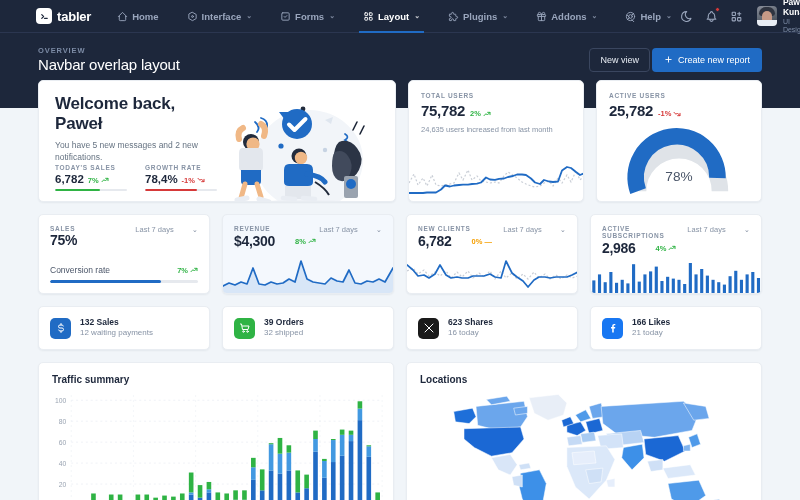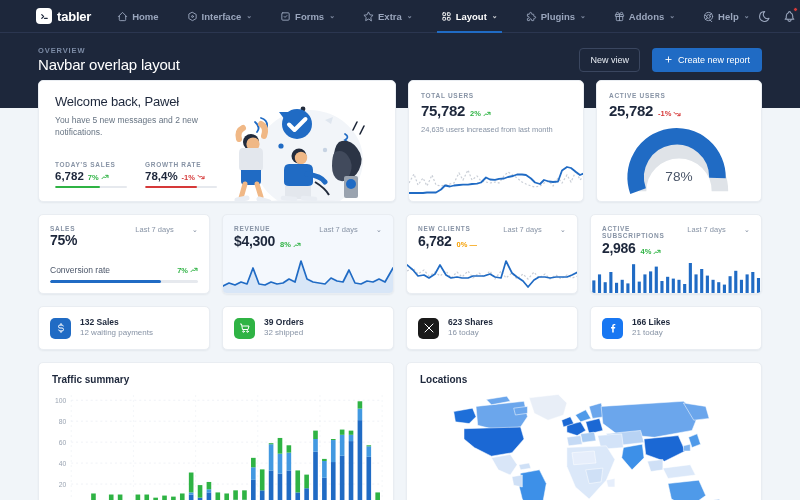--- a/index.html
+++ b/index.html
@@ -62,21 +62,21 @@
   .user-name{color:#fff;font-size:8.5px;font-weight:600;}
   .user-role{color:#7c8ba5;font-size:7px;}
 
   
   .page-header{
     position:absolute;left:0;top:33px;width:800px;height:53px;
     display:flex;align-items:center;padding:0 38px;
   }
   .pretitle{color:#7c8ba5;font-size:7.5px;letter-spacing:.9px;font-weight:600;text-transform:uppercase;}
   .page-title{color:#fff;font-size:15px;font-weight:400;letter-spacing:-0.2px;margin-top:1px;}
-  .header-actions{margin-left:auto;display:flex;align-items:center;gap:12px;}
+  .header-actions{margin-left:auto;display:flex;align-items:center;gap:2px;}
   .btn-ghost{
     border:1px solid #3a465f;border-radius:4px;color:#e7ecf3;background:transparent;
     font-size:9px;padding:6px 10px;font-family:inherit;cursor:pointer;white-space:nowrap;
   }
   .btn-primary{
     border:none;border-radius:4px;background:#206bc4;color:#fff;
     font-size:9px;padding:7px 12px;font-family:inherit;cursor:pointer;white-space:nowrap;
     display:flex;align-items:center;gap:5px;
   }
   .btn-primary svg{width:9px;height:9px;}
@@ -85,21 +85,21 @@
   .content{position:absolute;left:0;top:80px;width:800px;padding:0 38px;}
   .row{display:flex;gap:12px;margin-bottom:12px;}
   .card{
     background:#fff;border-radius:5px;border:1px solid #e9edf2;
     box-shadow:0 1px 2px rgba(22,34,57,.06);overflow:hidden;position:relative;
   }
 
   
   .welcome{flex:0 0 358px;height:122px;padding:13px 16px;display:flex;}
   .welcome-left{width:180px;display:flex;flex-direction:column;}
-  .welcome-title{font-size:13px;font-weight:400;color:#1d273b;letter-spacing:-0.2px;}
+  .welcome-title{font-size:17px;font-weight:700;color:#1d273b;letter-spacing:-0.2px;}
   .welcome-sub{font-size:8.5px;color:#667382;line-height:1.45;margin-top:5px;max-width:150px;}
   .welcome-stats{display:flex;gap:18px;margin-top:auto;}
   .wstat-label{font-size:6.5px;letter-spacing:.7px;color:#8793a5;font-weight:600;text-transform:uppercase;}
   .wstat-row{display:flex;align-items:baseline;gap:4px;margin-top:2px;}
   .wstat-value{font-size:11.5px;font-weight:700;color:#1d273b;}
   .wstat-delta{font-size:7.5px;font-weight:600;display:flex;align-items:center;gap:2px;}
   .up{color:#2fb344;} .down{color:#d63939;} .flat{color:#f59f00;}
   .wbar{width:72px;height:2.5px;border-radius:2px;background:#e6e9ee;margin-top:4px;overflow:hidden;}
   .wbar i{display:block;height:100%;border-radius:2px;}
   .welcome-art{flex:1;position:relative;}
@@ -116,21 +116,21 @@
   
   .active-users{flex:1;height:122px;padding:11px 12px;display:flex;flex-direction:column;}
   .gauge-wrap{flex:1;display:flex;align-items:center;justify-content:center;margin-top:2px;}
 
   
   .stat{flex:1;height:80px;padding:10px 11px;display:flex;flex-direction:column;}
   .stat.highlight{background:#f4f8fd;}
   .stat-head{display:flex;align-items:flex-start;justify-content:space-between;}
   .period{font-size:7.5px;color:#8793a5;display:flex;align-items:center;gap:18px;white-space:nowrap;}
   .stat-value{font-size:14px;font-weight:700;color:#1d273b;letter-spacing:-0.3px;}
-  .stat-value-row{display:flex;align-items:flex-end;gap:5px;margin-top:1px;}
+  .stat-value-row{display:flex;align-items:center;gap:20px;margin-top:1px;}
   .conv-row{display:flex;align-items:center;justify-content:space-between;margin-top:auto;}
   .conv-label{font-size:8.5px;color:#4a5568;}
   .progress{height:3px;border-radius:3px;background:#e6e9ee;margin-top:5px;overflow:hidden;}
   .progress i{display:block;height:100%;background:#206bc4;border-radius:3px;}
   .stat-chart{margin-top:auto;margin-left:-11px;margin-right:-11px;margin-bottom:-10px;}
 
   
   .social{flex:1;height:44px;display:flex;align-items:center;gap:9px;padding:0 11px;}
   .social-icon{width:21px;height:21px;border-radius:5px;display:flex;align-items:center;justify-content:center;flex:0 0 auto;}
   .social-icon svg{width:12px;height:12px;}
@@ -175,27 +175,20 @@
           </svg>
         <span>Interface</span>
         <span class="caret">⌄</span>
       </div>
       <div class="nav-item">
         <svg viewBox="0 0 24 24" fill="none" stroke="currentColor" stroke-width="2" stroke-linecap="round" stroke-linejoin="round">
             <rect x="4" y="4" width="16" height="16" rx="2"></rect>
             <path d="M9 12l2 2l4 -4"></path>
           </svg>
         <span>Forms</span>
-        <span class="caret">⌄</span>
-      </div>
-      <div class="nav-item">
-        <svg viewBox="0 0 24 24" fill="none" stroke="currentColor" stroke-width="2" stroke-linecap="round" stroke-linejoin="round">
-            <path d="M12 17.75l-6.172 3.245l1.179 -6.873l-5 -4.867l6.9 -1l3.086 -6.253l3.086 6.253l6.9 1l-5 4.867l1.179 6.873z"></path>
-          </svg>
-        <span>Extra</span>
         <span class="caret">⌄</span>
       </div>
       <div class="nav-item active">
         <svg viewBox="0 0 24 24" fill="none" stroke="currentColor" stroke-width="2" stroke-linecap="round" stroke-linejoin="round">
             <rect x="4" y="4" width="6" height="6" rx="1"></rect>
             <rect x="14" y="4" width="6" height="6" rx="1"></rect>
             <rect x="4" y="14" width="6" height="6" rx="1"></rect>
             <rect x="14" y="14" width="6" height="6" rx="1"></rect>
           </svg>
         <span>Layout</span>

